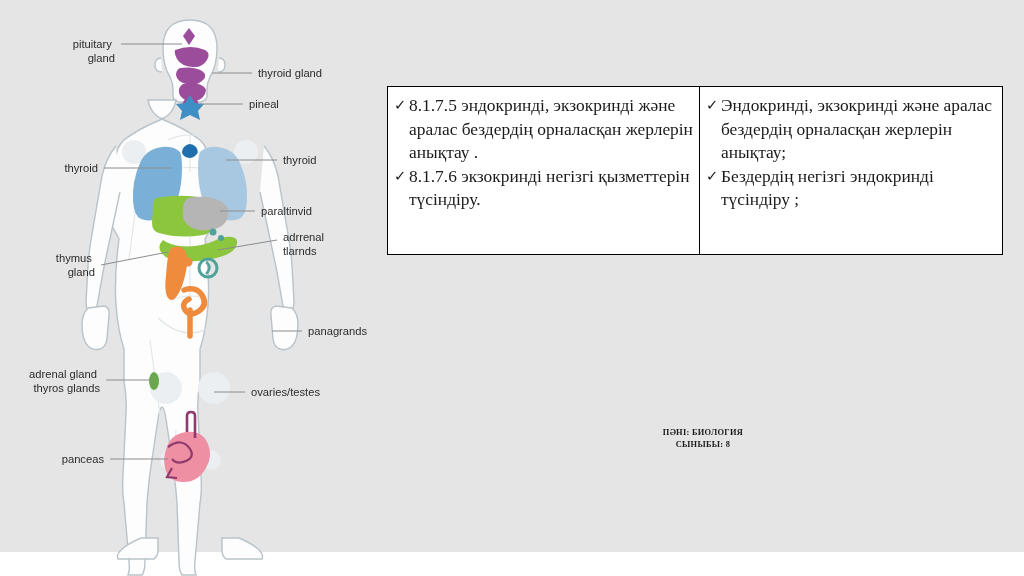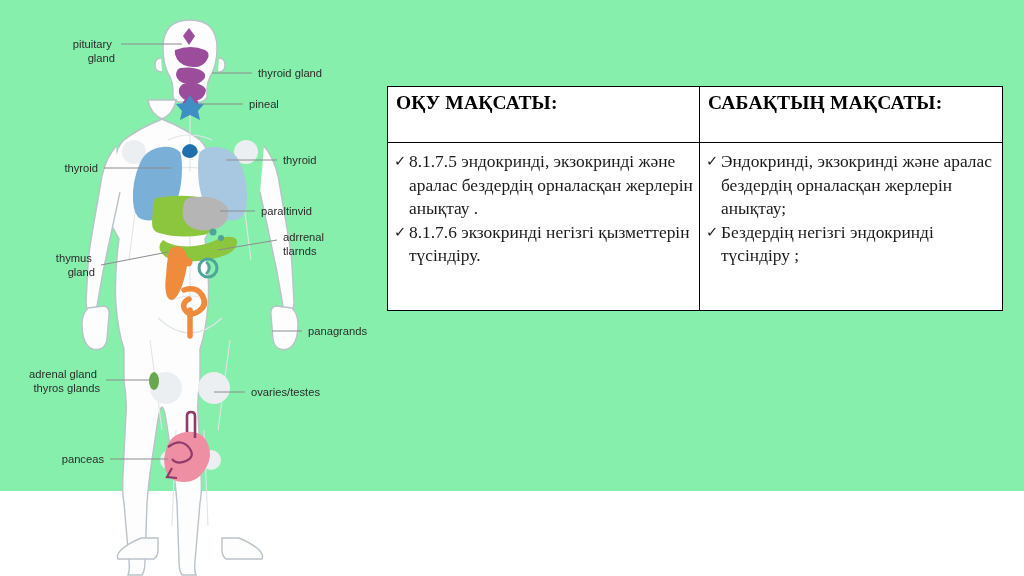--- a/index.html
+++ b/index.html
@@ -13,22 +13,22 @@
     overflow: hidden;
     font-family: "Liberation Sans", sans-serif;
     position: relative;
   }
 
   
   #slide {
     position: absolute;
     left: 0; top: 0;
     width: 1024px;
-    height: 491px;
-    background: #86efac;
+    height: 552px;
+    background: #e5e5e5;
   }
 
   
   #diagram-panel {
     position: absolute;
     left: 0; top: 0;
     width: 382px;
     height: 576px;
   }
   #diagram-svg {
@@ -308,28 +308,20 @@
   </div>
 
   <div id="content-panel">
 
     <table id="goals-table">
       <colgroup>
         <col style="width:312px">
         <col style="width:303px">
       </colgroup>
       <tbody>
-        <tr>
-          <td class="head-cell">
-            <div class="head-text">ОҚУ МАҚСАТЫ:</div>
-          </td>
-          <td class="head-cell">
-            <div class="head-text">САБАҚТЫҢ МАҚСАТЫ:</div>
-          </td>
-        </tr>
         <tr>
           <td class="body-cell">
             <ul class="bullet-list">
               <li>
                 <span class="check">✓</span>
                 <span>8.1.7.5 эндокринді, экзокринді және аралас бездердің орналасқан жерлерін анықтау .</span>
               </li>
               <li>
                 <span class="check">✓</span>
                 <span>8.1.7.6 экзокринді негізгі қызметтерін түсіндіру.</span>
@@ -346,14 +338,18 @@
                 <span class="check">✓</span>
                 <span>Бездердің негізгі эндокринді түсіндіру ;</span>
               </li>
             </ul>
           </td>
         </tr>
       </tbody>
     </table>
   </div>
 
+  <div id="footer-meta">
+    <div>ПӘНІ: БИОЛОГИЯ</div>
+    <div>СЫНЫБЫ: 8</div>
+  </div>
 
 </div>
 
 </body></html>

